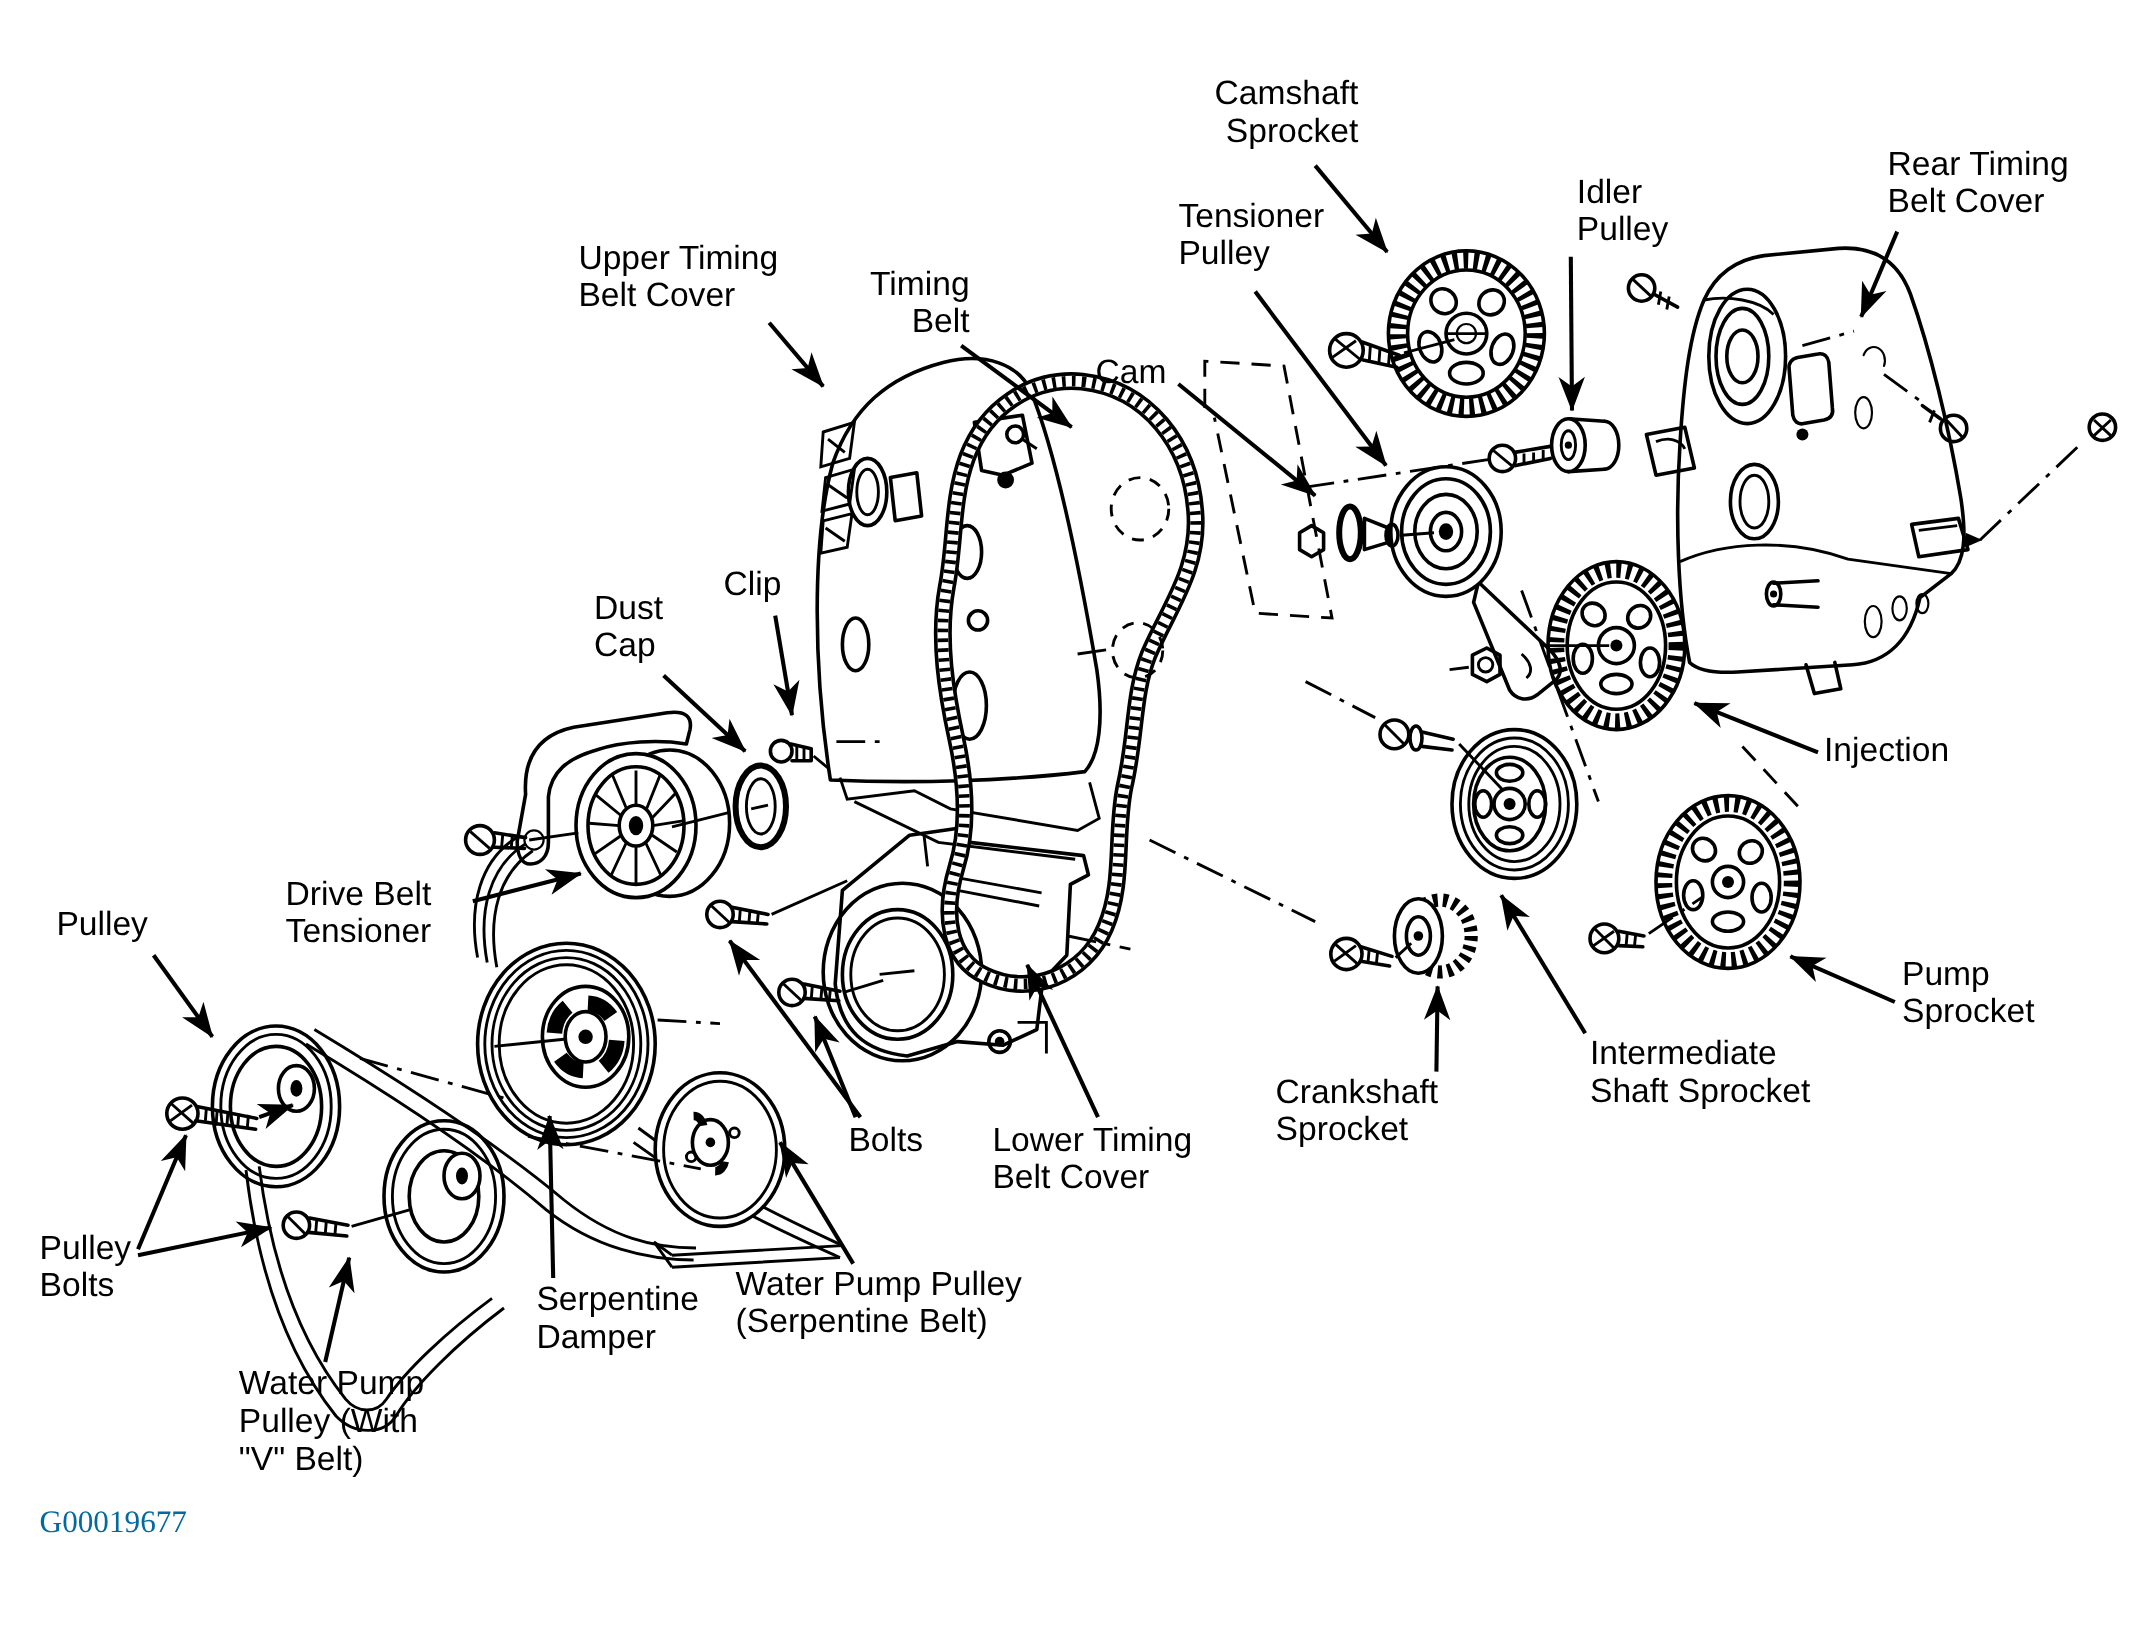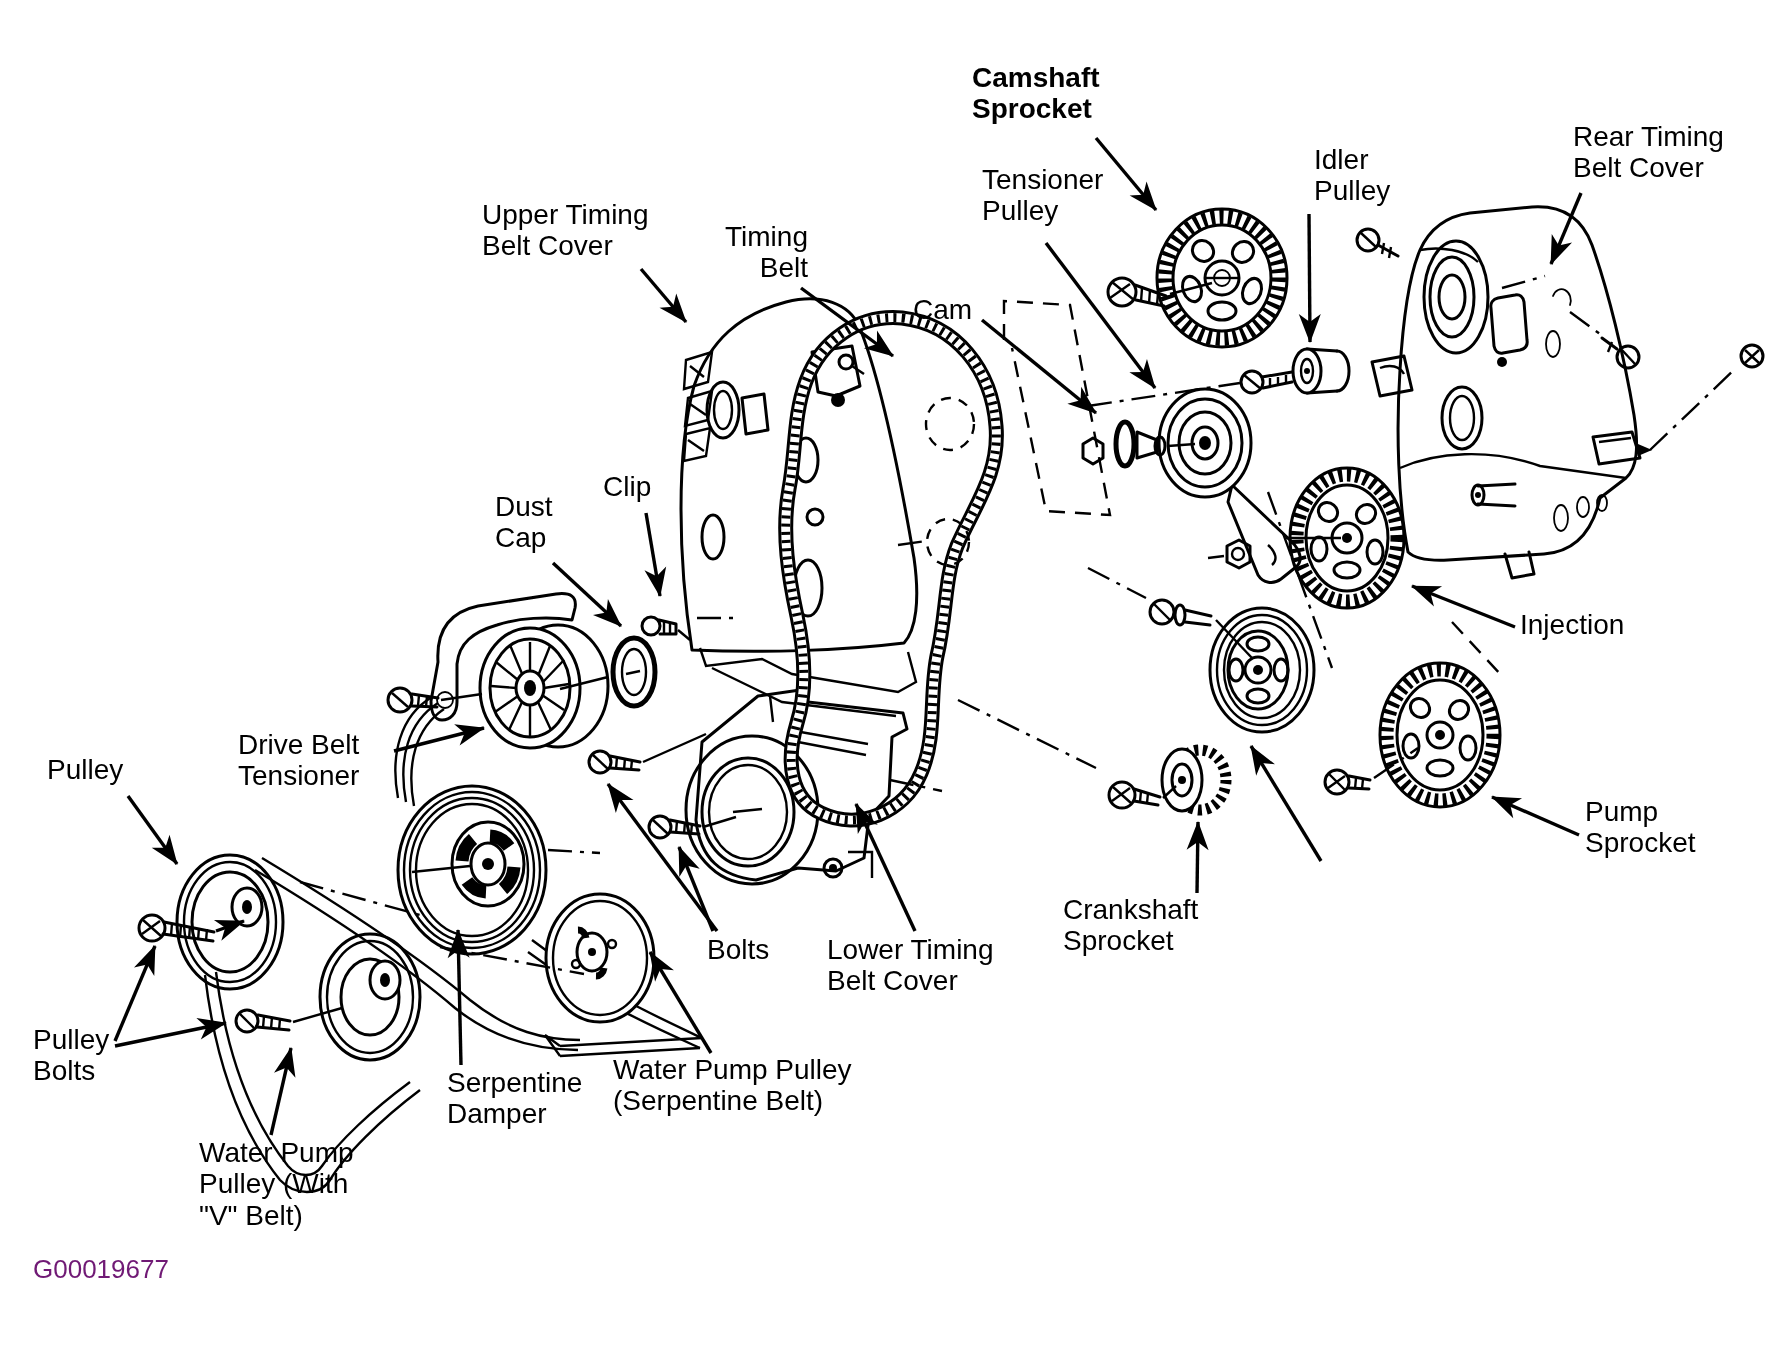--- a/index.html
+++ b/index.html
@@ -1,22 +1,22 @@
 <!DOCTYPE html>
 <html><head>
 <meta charset="utf-8">
 <style>
   html,body{margin:0;padding:0;background:#fff;}
   #stage{position:relative;width:1788px;height:1355px;background:#fff;overflow:hidden;
          font-family:"Liberation Sans", sans-serif;}
   #art{position:absolute;left:0;top:0;}
   .lbl{position:absolute;color:#000;font-size:28px;line-height:1.12;white-space:pre-line;
        font-family:"Liberation Sans", sans-serif;}
-  .lbl.center{text-align:left;font-weight:bold;}
-  .figcode{position:absolute;color:#701a75;font-size:26px;font-family:Liberation Sans, sans-serif;}
+  .lbl.center{text-align:right;}
+  .figcode{position:absolute;color:#0369a1;font-size:26px;font-family:Liberation Serif, serif;}
   svg .ol{fill:none;stroke:#000;stroke-width:3;stroke-linecap:round;stroke-linejoin:round;}
   svg .th{stroke-width:1.8;}
   svg .hv{stroke-width:5;}
   svg .wh{fill:#fff;stroke:#000;stroke-width:3;}
   svg .blk{fill:#000;stroke:none;}
   svg .dash{stroke-dasharray:16 10;}
   svg .dadot{stroke-dasharray:24 8 4 8;}
   svg .ldr{fill:none;stroke:#000;stroke-width:3.4;marker-end:url(#ah);}
   svg .pln{fill:none;stroke:#000;stroke-width:2.4;}
 </style>
@@ -455,18 +455,20 @@
 "V" Belt)</div>
 <div class="lbl" style="left:447px;top:1067px;">Serpentine
 Damper</div>
 <div class="lbl" style="left:613px;top:1054px;">Water Pump Pulley
 (Serpentine Belt)</div>
 <div class="lbl" style="left:707px;top:934px;">Bolts</div>
 <div class="lbl" style="left:827px;top:934px;">Lower Timing
 Belt Cover</div>
 <div class="lbl" style="left:1063px;top:894px;">Crankshaft
 Sprocket</div>
+<div class="lbl" style="left:1325px;top:862px;">Intermediate
+Shaft Sprocket</div>
 <div class="lbl" style="left:1585px;top:796px;">Pump
 Sprocket</div>
 <div class="lbl" style="left:1520px;top:609px;">Injection</div>
 <div class="figcode" style="left:33px;top:1254px;">G00019677</div>
 
 </div>
 
 </body></html>

